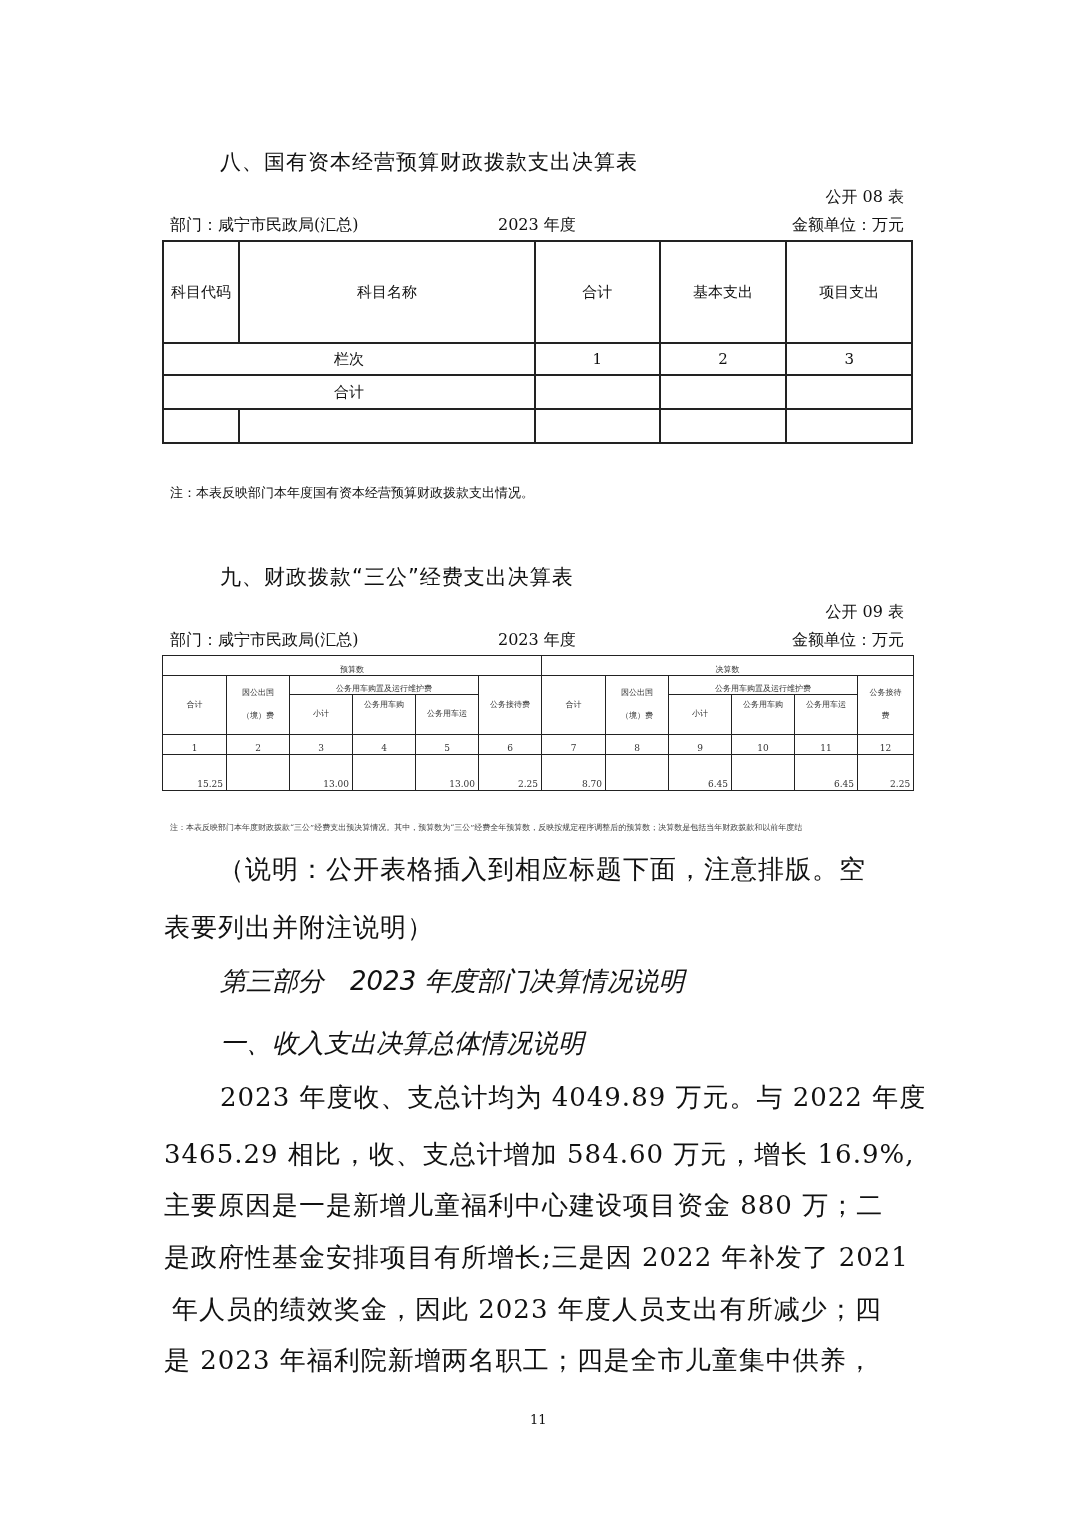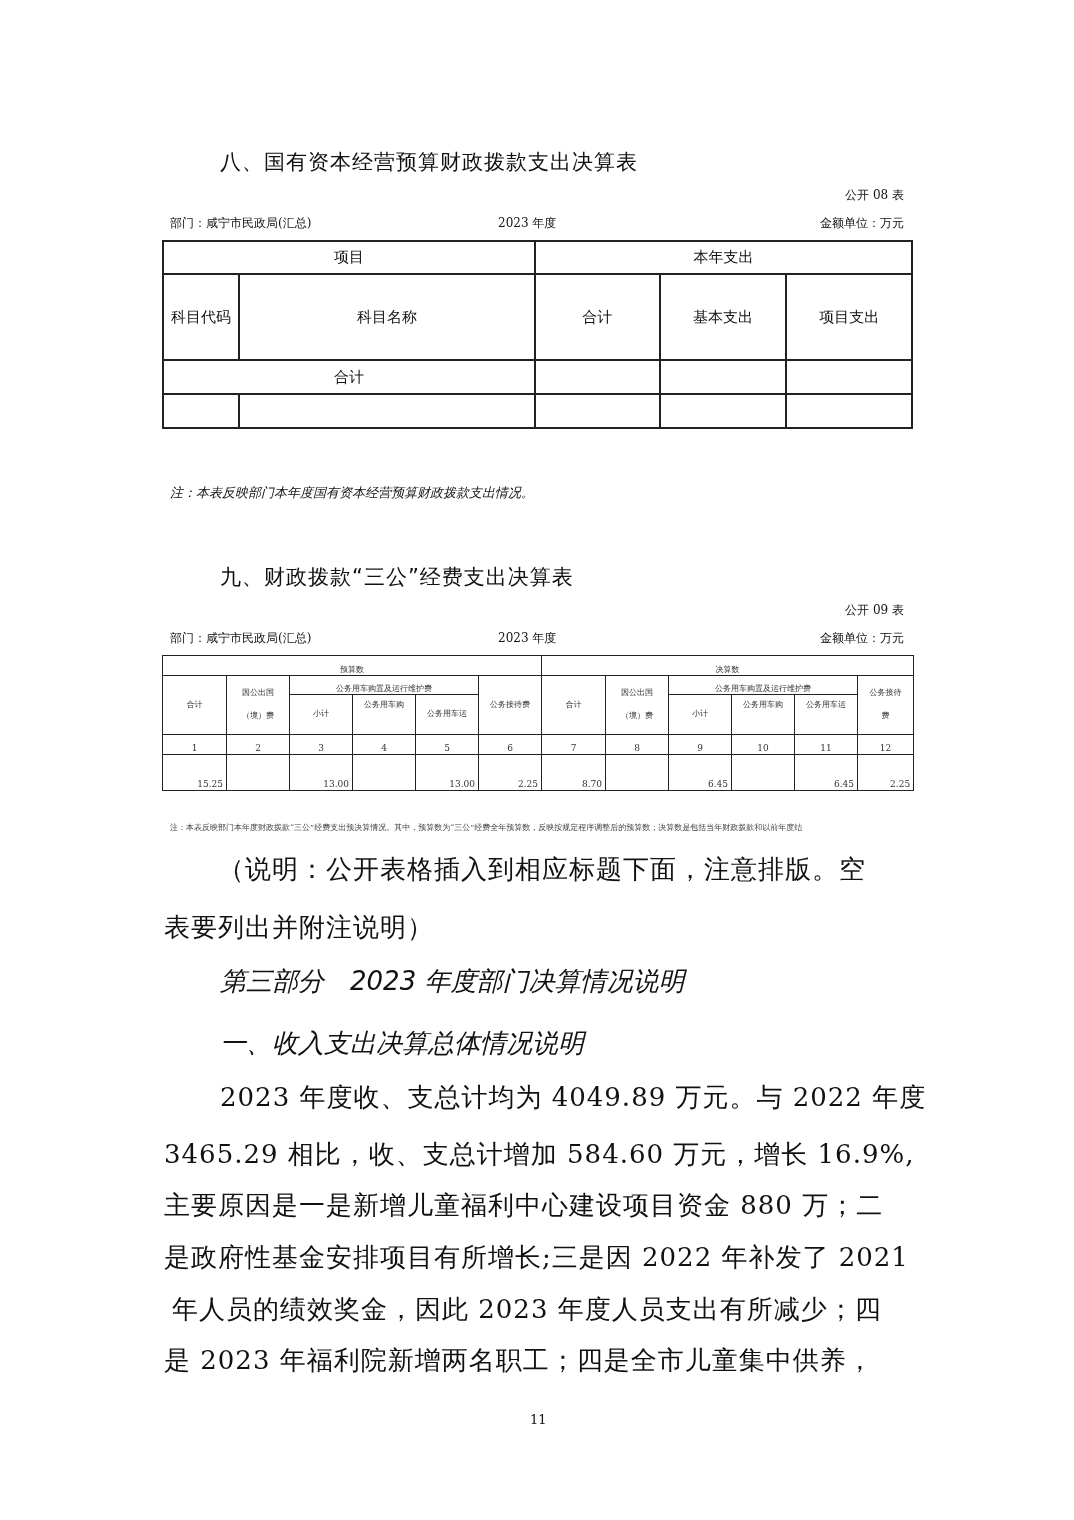--- a/index.html
+++ b/index.html
@@ -1,20 +1,20 @@
 <!DOCTYPE html>
 <html><head>
 <meta charset="utf-8">
 <style>
   html, body { margin: 0; padding: 0; background: #ffffff; }
   body { width: 1074px; height: 1520px; position: relative; overflow: hidden;
          font-family: "DejaVu Serif", "Liberation Serif", serif; color: #111; }
   .abs { position: absolute; }
   .h-title { font-family: "DejaVu Sans", "Liberation Sans", sans-serif; font-size: 21px; letter-spacing: 1px; white-space: nowrap; }
-  .meta { font-size: 12px; white-space: nowrap; }
+  .meta { font-size: 16px; white-space: nowrap; }
   .right { text-align: right; }
   table.t1 { position: absolute; left: 162px; top: 240px; border-collapse: collapse; width: 751px; }
   table.t1 td { border: 2px solid #222; text-align: center; font-size: 15px; padding: 0; }
   table.t2 { position: absolute; left: 162px; top: 655px; border-collapse: collapse; width: 751px; table-layout: fixed; }
   table.t2 td { border: 1.5px solid #222; text-align: center; font-size: 8px; padding: 0; color: #333; line-height: 1.1; }
   table.t2 td.num { text-align: right; vertical-align: bottom; padding-right: 3px; font-size: 9px; }
   table.t2 td.idx { vertical-align: bottom; font-size: 9px; }
   .note1 { font-size: 13px; }
   .note2 { font-size: 8px; color: #444; white-space: nowrap; }
   .body-text { font-size: 26px; letter-spacing: 1px; white-space: nowrap; }
@@ -32,47 +32,49 @@
 
 <table class="t1">
   <colgroup>
     <col style="width:76px">
       <col style="width:297px">
       <col style="width:125px">
       <col style="width:127px">
       <col style="width:126px">
   </colgroup>
   <tbody>
-      <tr style="height:33px">
-    <td colspan="2">项目</td>
-    <td colspan="3">本年支出</td>
-  </tr>
-  <tr style="height:86px">
+  <tr style="height:102px">
     <td style="line-height:28px;">科目代码</td>
     <td>科目名称</td>
     <td>合计</td>
     <td>基本支出</td>
     <td>项目支出</td>
+  </tr>
+  <tr style="height:32px">
+    <td colspan="2">栏次</td>
+    <td>1</td>
+    <td>2</td>
+    <td>3</td>
   </tr>
   <tr style="height:34px">
     <td colspan="2">合计</td>
     <td></td>
     <td></td>
     <td></td>
   </tr>
   <tr style="height:34px">
     <td></td>
     <td></td>
     <td></td>
     <td></td>
     <td></td>
   </tr>
 </tbody>
   </table>
-<div class="abs note1" style="left:170px; top:484px;font-style:italic;">注：本表反映部门本年度国有资本经营预算财政拨款支出情况。</div>
+<div class="abs note1" style="left:170px; top:484px;">注：本表反映部门本年度国有资本经营预算财政拨款支出情况。</div>
 
 <div class="abs h-title" style="left:220px; top:563px;">九、财政拨款“三公”经费支出决算表</div>
 <div class="abs meta right" style="right:170px; top:602px;">公开 09 表</div>
 <div class="abs meta" style="left:170px; top:630px;">部门：咸宁市民政局(汇总)</div>
 <div class="abs meta" style="left:498px; top:630px;">2023 年度</div>
 <div class="abs meta right" style="right:170px; top:630px;">金额单位：万元</div>
 
 <table class="t2">
   <colgroup>
     <col style="width:64px">

